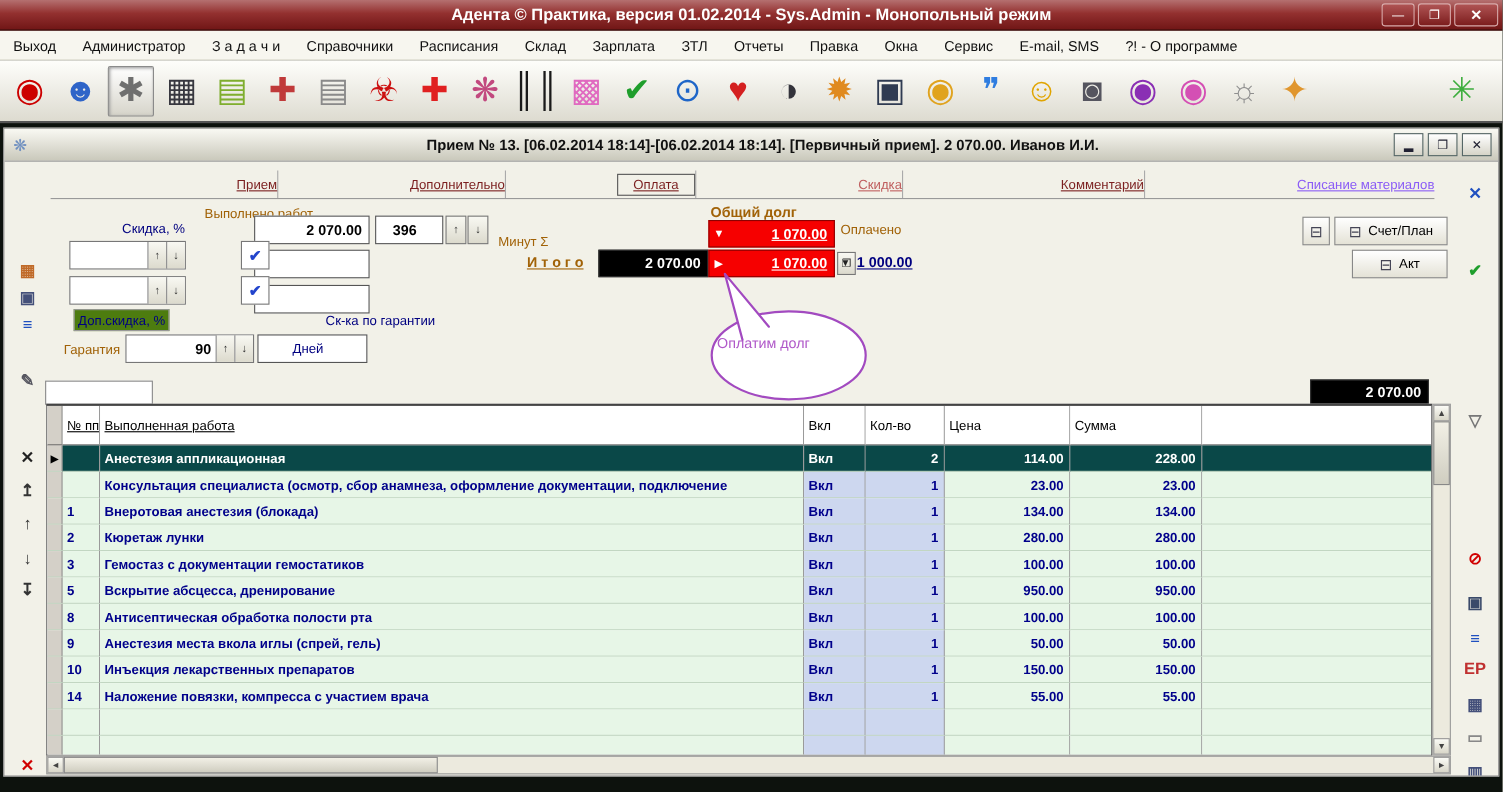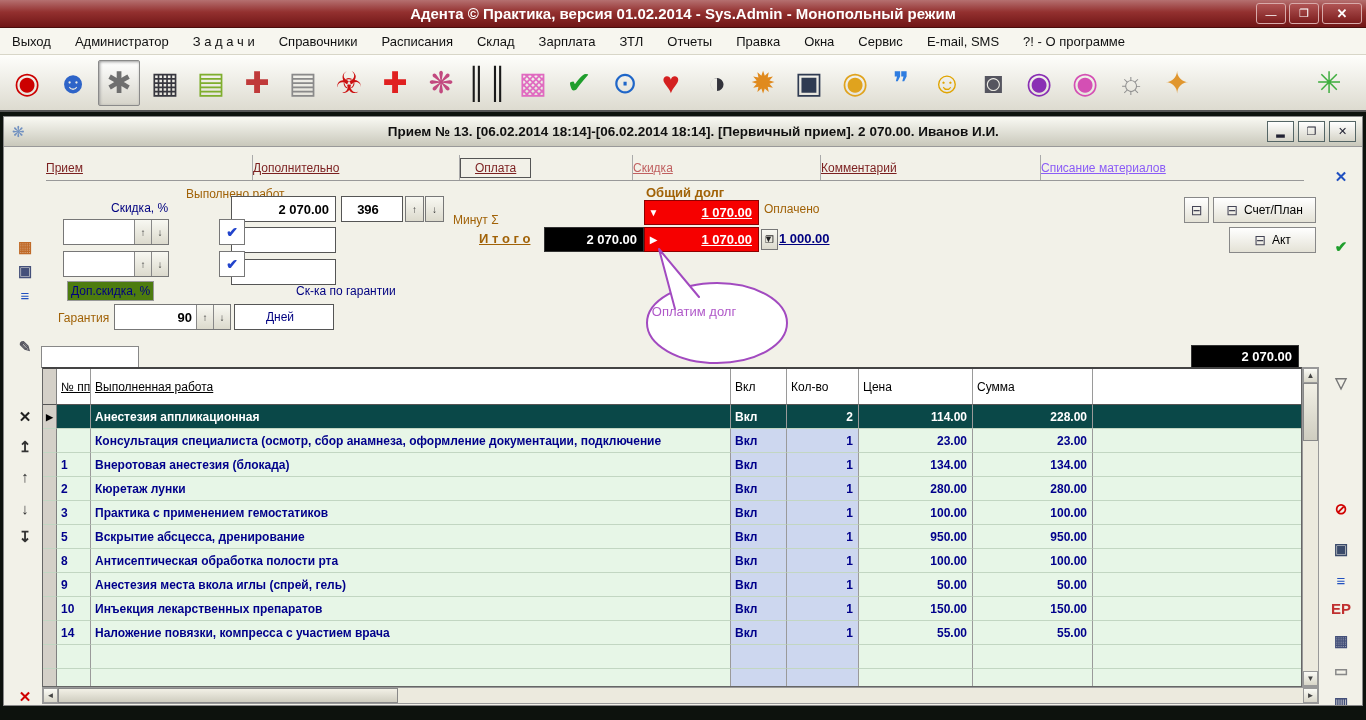--- a/index.html
+++ b/index.html
@@ -42,21 +42,21 @@
     display:flex;align-items:center;}
   .ctitle-icon{margin-left:8px;font-size:15px;color:#7090c0;}
   .ctitle-text{flex:1;text-align:center;font-size:13.5px;font-weight:bold;color:#101010;}
   .cbtns{position:absolute;right:6px;top:4px;display:flex;gap:4px;}
   .cbtn{width:27px;height:21px;background:linear-gradient(#ffffff,#d6d4c8);
     border:1px solid #566;color:#223;font-size:11px;display:flex;align-items:center;justify-content:center;}
 
   
   .tabs{position:absolute;left:42px;top:38px;width:1258px;height:26px;display:flex;
     border-bottom:1px solid #999;}
-  .tab{display:flex;align-items:center;justify-content:flex-start;font-size:12px;border-right:1px solid #aaa;}
+  .tab{display:flex;align-items:center;justify-content:flex-end;font-size:12px;border-right:1px solid #aaa;}
   .tab:nth-child(1){width:207px;}
   .tab:nth-child(2){width:207px;}
   .tab:nth-child(3){width:173px;}
   .tab:nth-child(4){width:188px;}
   .tab:nth-child(5){width:220px;}
   .tab:nth-child(6){flex:1;border-right:none;}
   .tab span{text-decoration:underline;color:#7b1f1f;}
   .tab.active span{border:1px solid #555;padding:2px 14px;background:#f2f1e8;}
   .tab.alt span{color:#c06060;}
   .tab.disabled span{color:#8b5cf6;}
@@ -364,21 +364,21 @@
             <div class="gc work">Кюретаж лунки</div>
             <div class="gc vkl">Вкл</div>
             <div class="gc qty">1</div>
             <div class="gc price">280.00</div>
             <div class="gc sum">280.00</div>
             <div class="gc extra"></div>
           </div>
           <div class="grow">
             <div class="gc sel"></div>
             <div class="gc num">3</div>
-            <div class="gc work">Практика с применением гемостатиков</div>
+            <div class="gc work">Гемостаз с документации гемостатиков</div>
             <div class="gc vkl">Вкл</div>
             <div class="gc qty">1</div>
             <div class="gc price">100.00</div>
             <div class="gc sum">100.00</div>
             <div class="gc extra"></div>
           </div>
           <div class="grow">
             <div class="gc sel"></div>
             <div class="gc num">5</div>
             <div class="gc work">Вскрытие абсцесса, дренирование</div>

